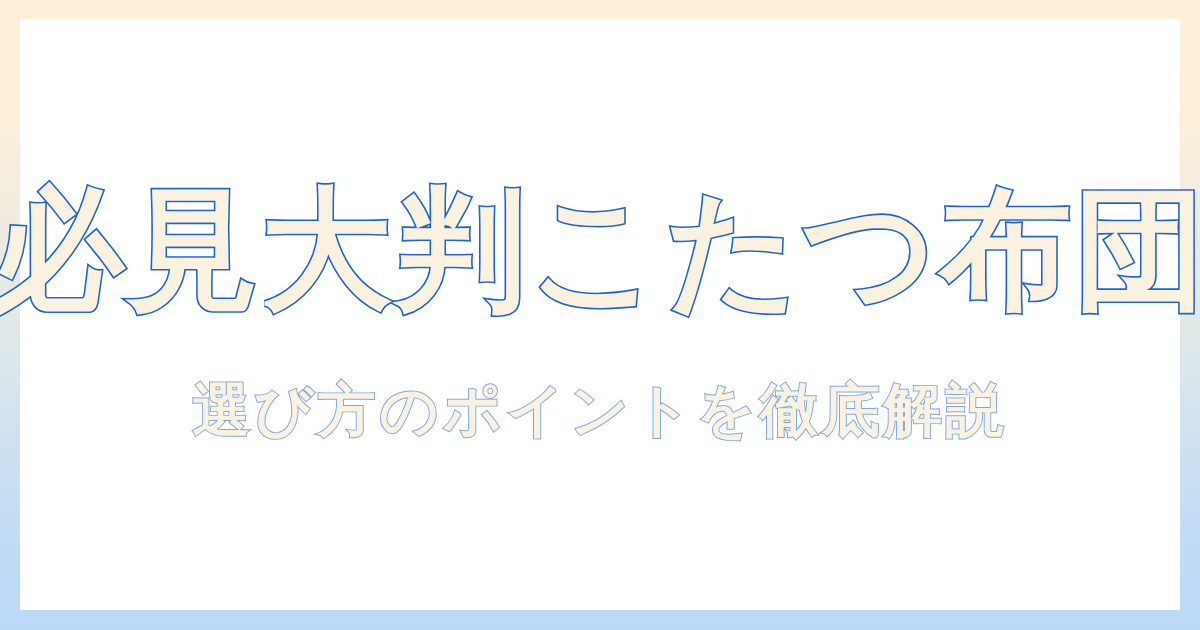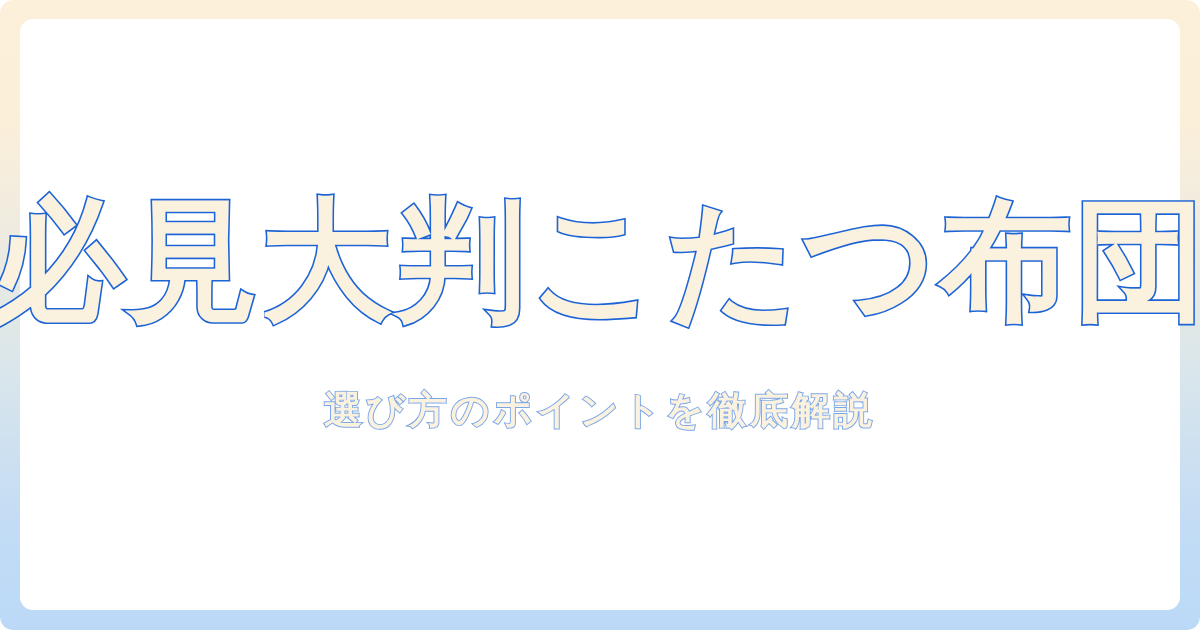--- a/index.html
+++ b/index.html
@@ -1,16 +1,16 @@
 <!DOCTYPE html>
 <html lang="ja"><head>
 <meta charset="utf-8">
 <title>必見大判こたつ布団</title>
 <style>
-  * { margin:0; padding:0; box-sizing:border-box;border-radius:13px; }
+  * { margin:0; padding:0; box-sizing:border-box; }
 
   html, body {
     width:1200px;
     height:630px;
     overflow:hidden;
   }
 
   body {
     font-family:"DejaVu Sans","Liberation Sans",sans-serif;
     background:#ffffff;
@@ -65,21 +65,21 @@
     white-space:nowrap;
     color:#fbf1df;                     
     -webkit-text-stroke:3.2px #1c63d5; 
     paint-order:stroke fill;
     text-rendering:geometricPrecision;
   }
 
   
   .subline {
     margin-top:58px;
-    font-size:38px;
+    font-size:58px;
     line-height:1.1;
     font-weight:700;
     letter-spacing:4px;
     white-space:nowrap;
     color:#fbf1df;
     -webkit-text-stroke:1.9px #7ba7e8;
     paint-order:stroke fill;
     text-rendering:geometricPrecision;
   }
 </style>

